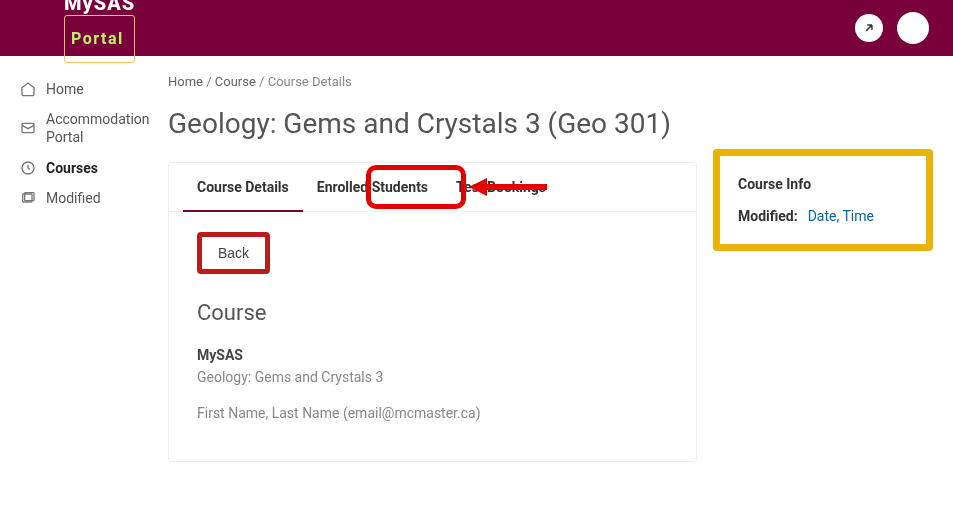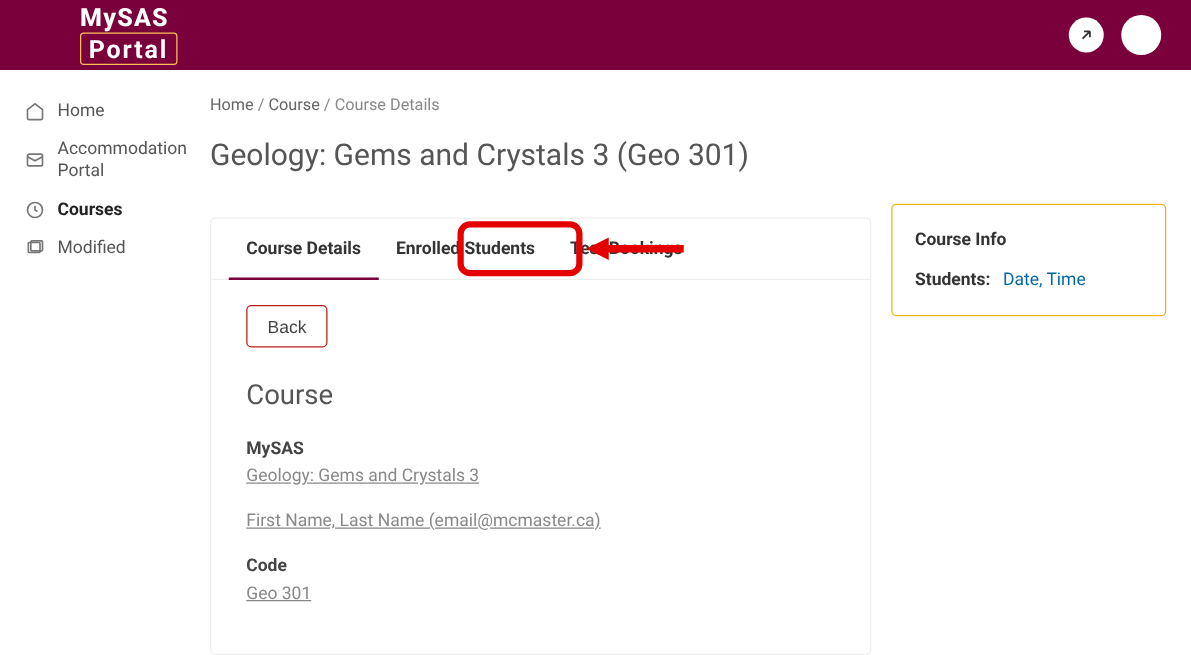--- a/index.html
+++ b/index.html
@@ -1,53 +1,53 @@
 <!DOCTYPE html>
 <html><head>
   <meta charset="utf-8">
   <style>
     * { margin: 0; padding: 0; box-sizing: border-box; }
     body { font-family: -apple-system, BlinkMacSystemFont, 'Segoe UI', Roboto, sans-serif; background: #fff; color: #333; width: 953px; height: 524px; overflow: hidden; }
     
     .topbar { background: #7a003c; height: 56px; display: flex; align-items: center; justify-content: space-between; padding: 0 24px 0 16px; }
     .logo { display: flex; flex-direction: column; line-height: 1; margin-left: 48px; }
     .logo-top { color: #fff; font-weight: 800; font-size: 20px; letter-spacing: 1px; }
-    .logo-bottom { border: 1.5px solid #fdbf57; padding: 2px 6px; color: #ffffff; font-weight: 700; font-size: 20px; letter-spacing: 1.5px; margin-top: 2px; border-radius: 3px; }
+    .logo-bottom { border: 1.5px solid #fdbf57; padding: 15px 6px; color: #bef264; font-weight: 700; font-size: 16px; letter-spacing: 1.5px; margin-top: 2px; border-radius: 3px; }
     .topbar-right { display: flex; align-items: center; gap: 14px; }
     .top-icon-btn { width: 28px; height: 28px; border-radius: 50%; background: #fff; display: flex; align-items: center; justify-content: center; font-size: 14px; color: #333; cursor: pointer; }
     .avatar { width: 32px; height: 32px; border-radius: 50%; background: #fff; cursor: pointer; }
     
     .layout { display: flex; height: calc(100% - 56px); }
     .sidebar { width: 160px; padding: 18px 10px 10px 16px; flex-shrink: 0; }
     .nav-item { display: flex; align-items: center; gap: 10px; padding: 6px 4px; color: #555; font-size: 14px; cursor: pointer; line-height: 1.3; }
     .nav-item.active { color: #222; font-weight: 700; }
     .nav-icon { width: 16px; height: 16px; flex-shrink: 0; display: inline-flex; align-items: center; justify-content: center; color: #777; }
     
-    .main { flex: 1; padding: 32px 20px 0 8px; display: flex; gap: 16px; overflow: hidden; align-items: flex-end; }
+    .main { flex: 1; padding: 18px 20px 0 8px; display: flex; gap: 16px; overflow: hidden; }
     .content { flex: 1; min-width: 0; }
     .breadcrumb { font-size: 13px; color: #888; margin-bottom: 18px; }
     .breadcrumb a { color: #666; text-decoration: none; }
-    .page-title { font-size: 24px; font-weight: 400; color: #555; margin-bottom: 36px; }
+    .page-title { font-size: 28px; font-weight: 400; color: #555; margin-bottom: 22px; }
     
     .card { background: #fff; border: 1px solid #eee; border-radius: 4px; }
     .tabs { display: flex; border-bottom: 1px solid #eee; padding: 0 14px; position: relative; }
     .tab { padding: 16px 14px; font-size: 14px; font-weight: 700; color: #333; cursor: pointer; position: relative; }
     .tab.active::after { content: ''; position: absolute; left: 0; right: 0; bottom: -1px; height: 2px; background: #7a003c; }
     
     .highlight-box { position: absolute; border: 5px solid #e50000; border-radius: 10px; pointer-events: none; }
     .arrow-annot { position: absolute; pointer-events: none; }
     
     .card-body { padding: 20px 28px; }
-    .back-btn { border: 1px solid #b91c1c; background: #fff; padding: 8px 16px; font-size: 14px; color: #444; border-radius: 4px; cursor: pointer; margin-bottom: 26px; }
+    .back-btn { border: 5px solid #b91c1c; background: #fff; padding: 8px 16px; font-size: 14px; color: #444; border-radius: 4px; cursor: pointer; margin-bottom: 26px; }
     .section-h { font-size: 22px; font-weight: 400; color: #555; margin-bottom: 22px; }
     .field { margin-bottom: 20px; }
     .field-label { font-size: 14px; font-weight: 700; color: #444; margin-bottom: 6px; }
-    .field-value { font-size: 14px; color: #888; text-decoration: underline; }
+    .field-value { font-size: 14px; color: #888; }
     
-    .sidecard { width: 220px; flex-shrink: 0; background: #fff; border: 1px solid #eab308; border-radius: 4px; padding: 20px 18px; align-self: flex-start; margin-top: 75px; }
+    .sidecard { width: 220px; flex-shrink: 0; background: #fff; border: 7px solid #eab308; border-radius: 4px; padding: 20px 18px; align-self: flex-start; margin-top: 75px; }
     .sidecard-title { font-size: 14px; font-weight: 700; color: #333; margin-bottom: 16px; }
     .sidecard-row { display: flex; gap: 10px; font-size: 14px; }
     .sidecard-label { font-weight: 700; color: #333; }
     .sidecard-value { color: #0369a1; }
   </style>
 </head>
 <body>
 
 <div class="topbar">
   <div class="logo">
@@ -133,30 +133,26 @@
 
           <h2 class="section-h">Course</h2>
 
           <div class="field">
             <div class="field-label">MySAS</div>
             <div class="field-value">Geology: Gems and Crystals 3</div>
           </div>
           <div class="field">
             <div class="field-value">First Name, Last Name (email@mcmaster.ca)</div>
           </div>
-          <div class="field">
-            <div class="field-label">Code</div>
-            <div class="field-value">Geo 301</div>
-          </div>
           
         </div>
       </div>
     </div>
 
     <aside class="sidecard">
       <div class="sidecard-title">Course Info</div>
       <div class="sidecard-row">
-        <span class="sidecard-label">Students:</span>
+        <span class="sidecard-label">Modified:</span>
         <span class="sidecard-value">Date, Time</span>
       </div>
     </aside>
   </div>
 </div>
 
 </body></html>

